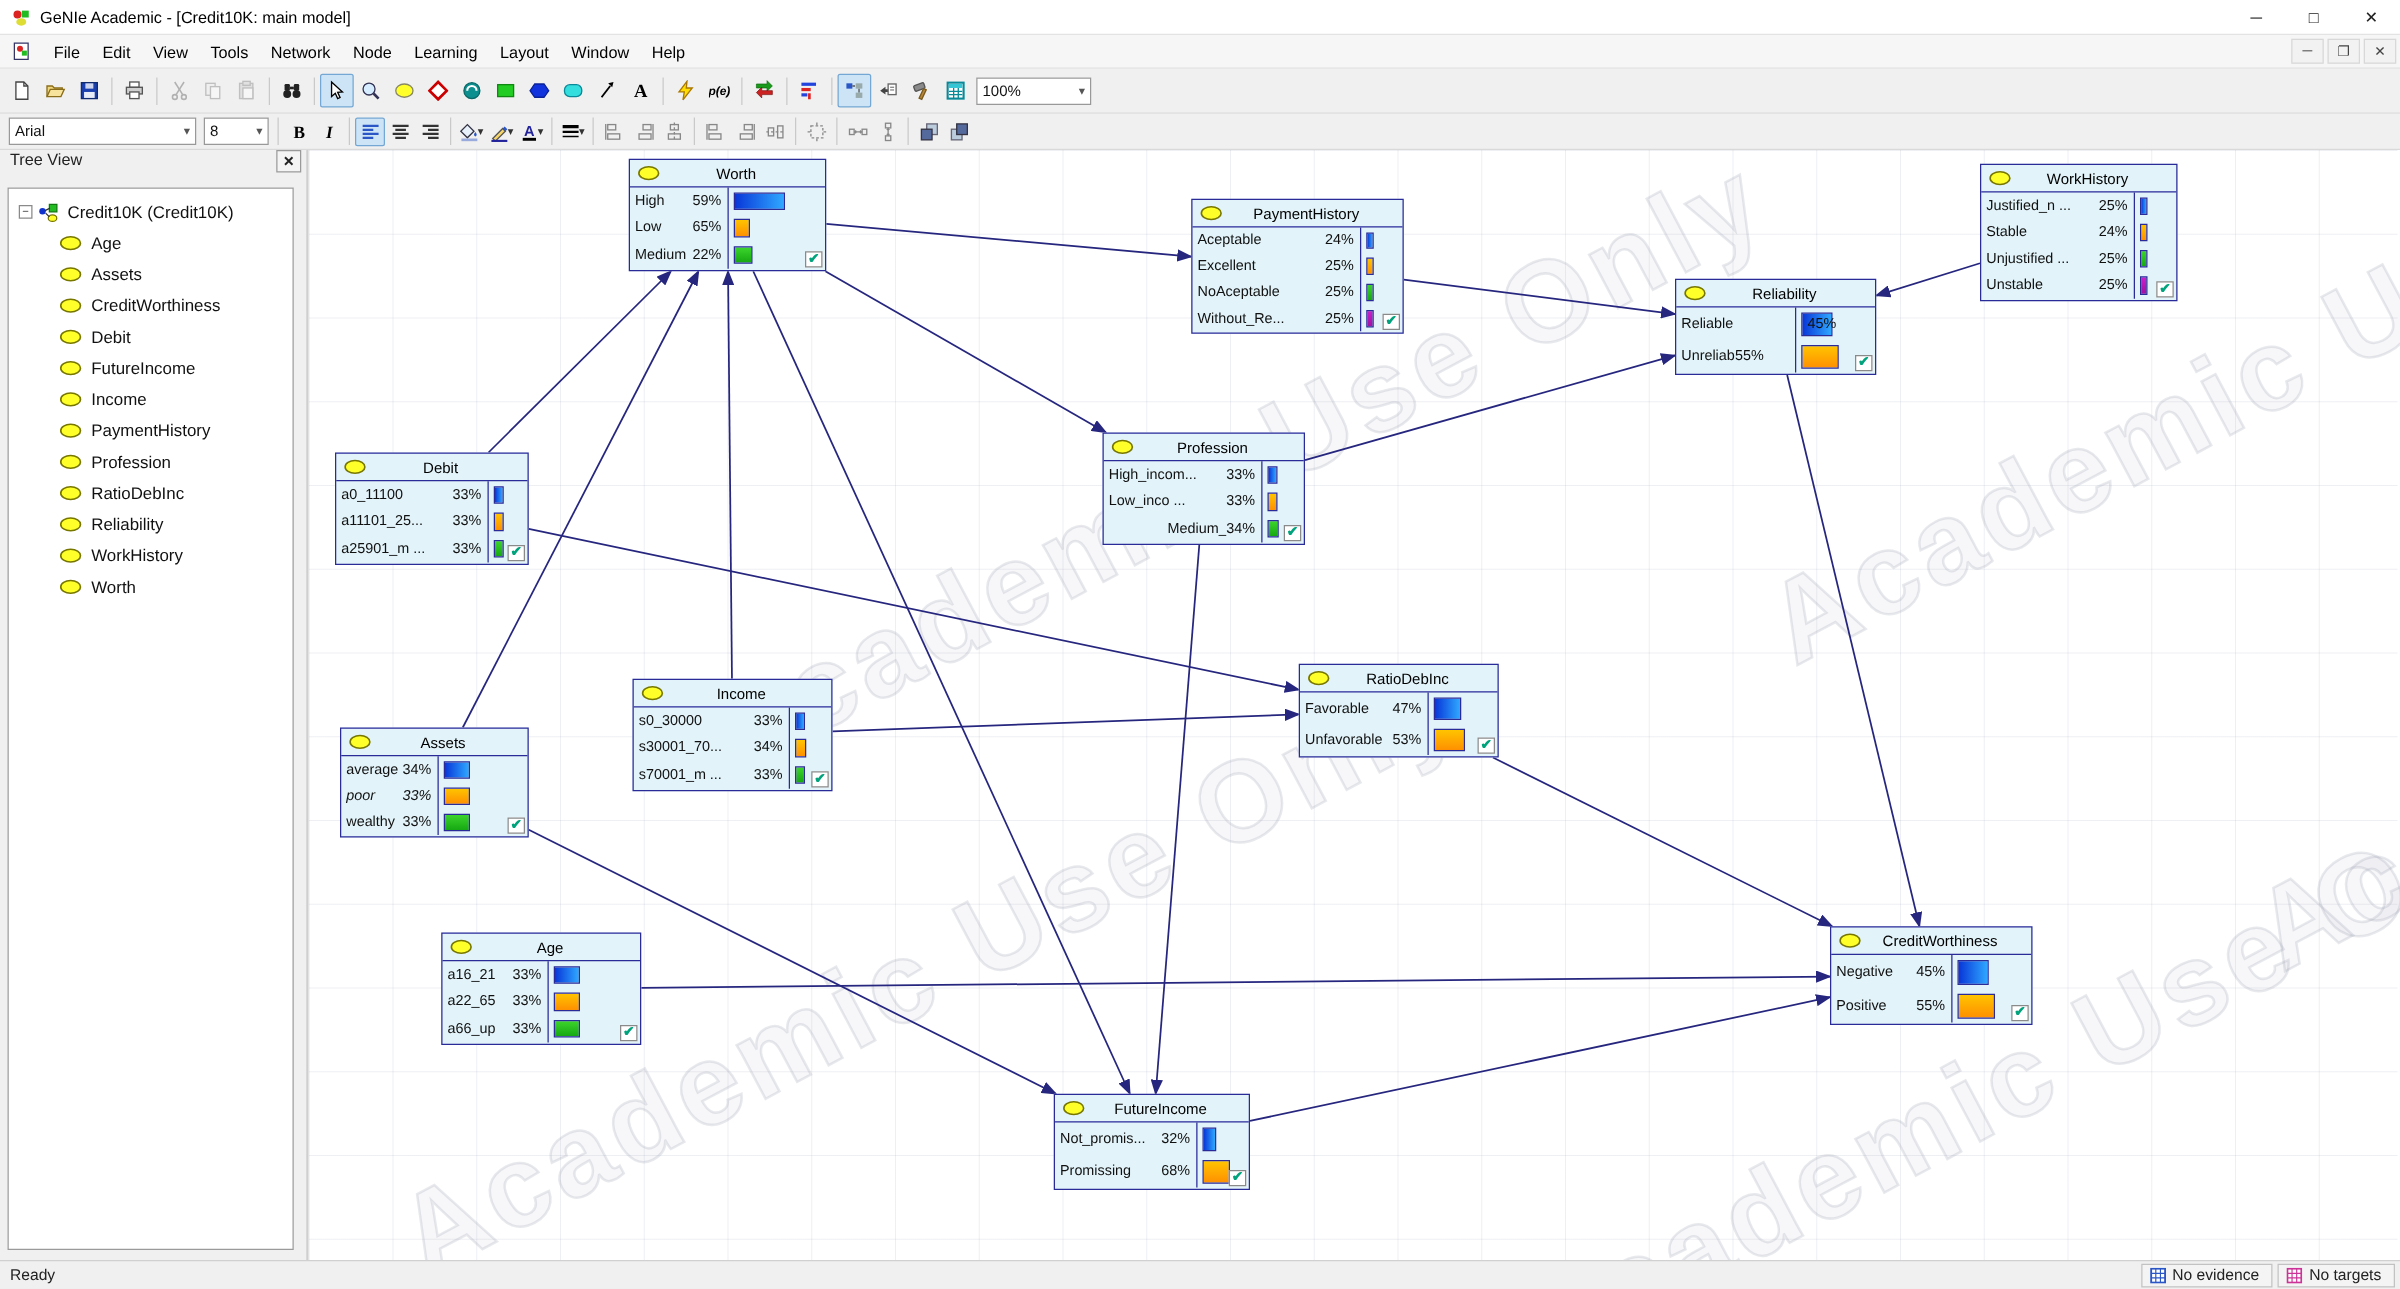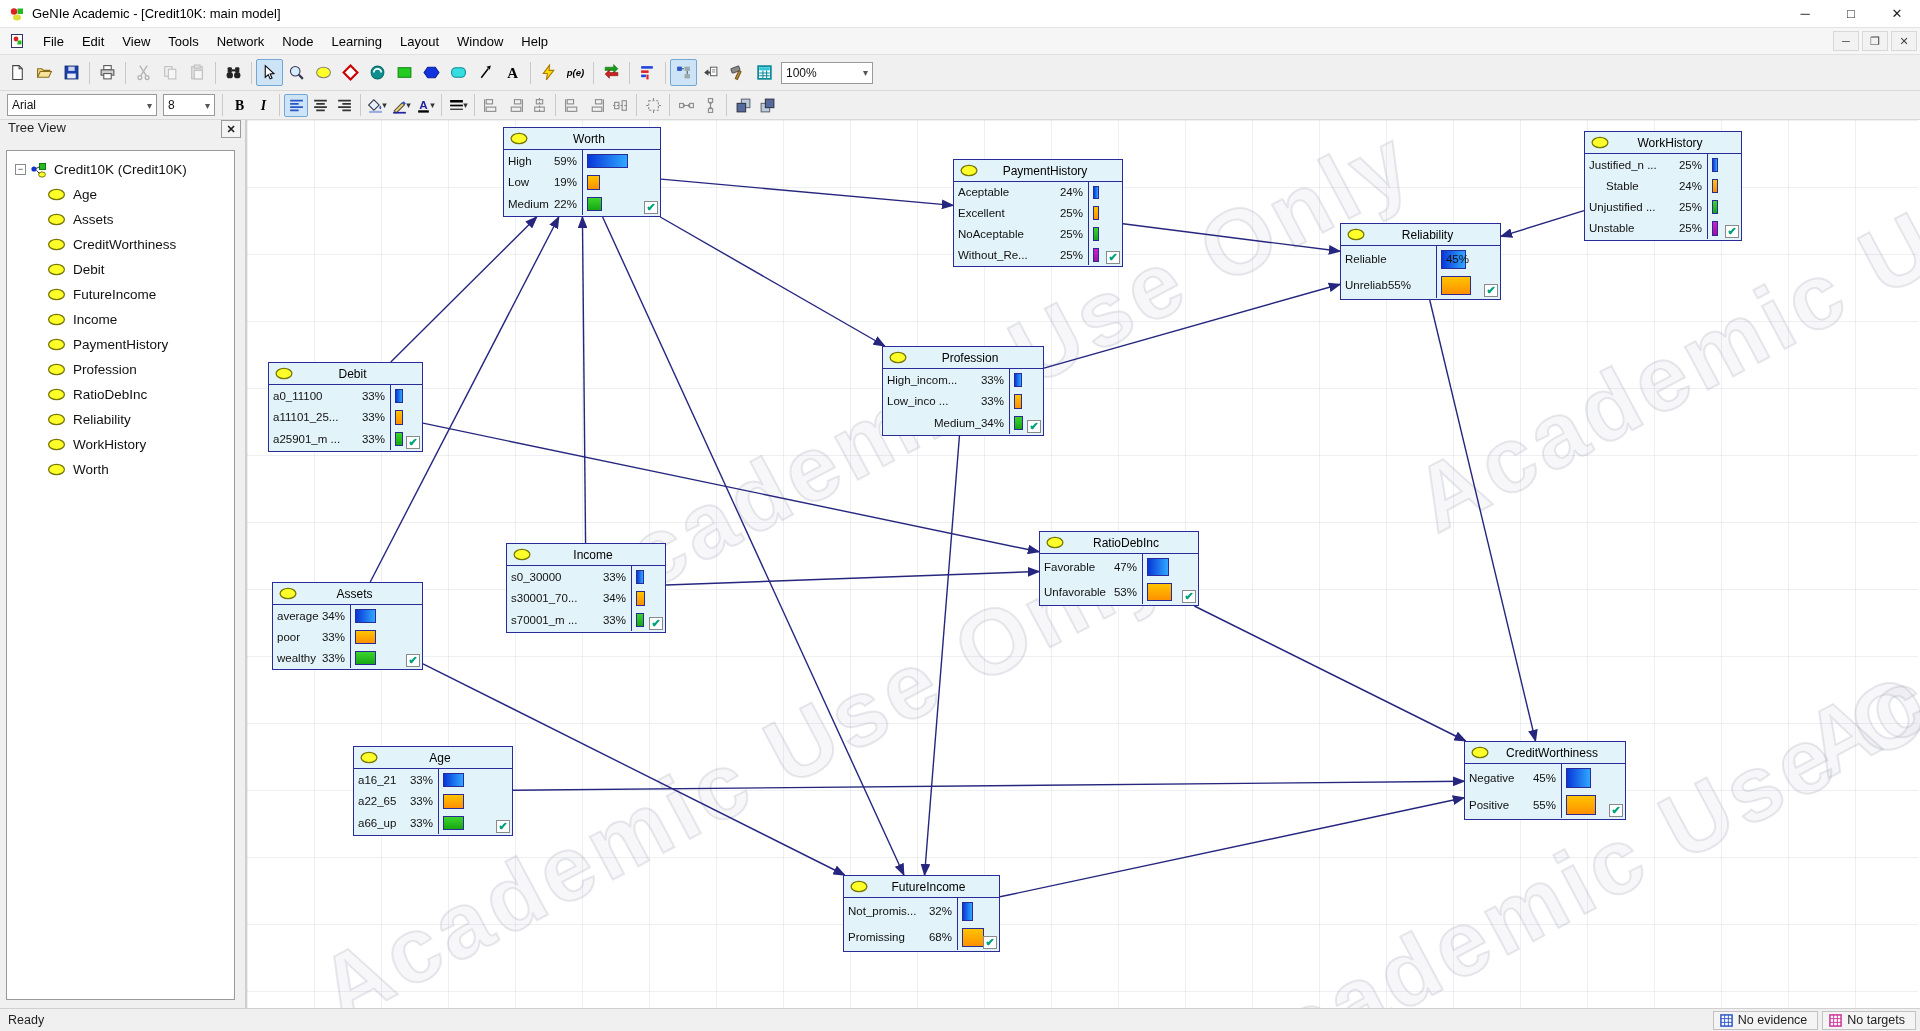--- a/index.html
+++ b/index.html
@@ -750,21 +750,21 @@
                 <div class="bar blue" style="top: 3.5px; height: 14.6667px; width: 40.71px;"></div>
                 <div class="bar orange" style="top: 25.1667px; height: 14.6667px; width: 13.11px;"></div>
                 <div class="bar green" style="top: 46.8333px; height: 14.6667px; width: 15.18px;"></div>
               </div>
               <div class="nrow" style="height: 21.6667px; padding-right: 80px; justify-content: center;">
                 <span class="lab">High</span>
                 <span class="pct">59%</span>
               </div>
               <div class="nrow" style="height: 21.6667px; padding-right: 80px;">
                 <span class="lab">Low</span>
-                <span class="pct">19%</span>
+                <span class="pct">65%</span>
               </div>
               <div class="nrow" style="height: 21.6667px; padding-right: 80px;">
                 <span class="lab">Medium</span>
                 <span class="pct">22%</span>
               </div>
             </div>
             <div class="ncheck">✔</div>
           </div>
           <div class="node" style="left: 706px; top: 39px; width: 170px; height: 108px;">
             <div class="ntitle">
@@ -810,21 +810,21 @@
               <div class="barcol" style="width: 34px;">
                 <div class="bar blue" style="top: 3.5px; height: 14.25px; width: 6.25px;"></div>
                 <div class="bar orange" style="top: 24.75px; height: 14.25px; width: 6px;"></div>
                 <div class="bar green" style="top: 46px; height: 14.25px; width: 6.25px;"></div>
                 <div class="bar magenta" style="top: 67.25px; height: 14.25px; width: 6.25px;"></div>
               </div>
               <div class="nrow" style="height: 21.25px; padding-right: 36px;">
                 <span class="lab">Justified_n ...</span>
                 <span class="pct">25%</span>
               </div>
-              <div class="nrow" style="height: 21.25px; padding-right: 36px; padding-left: 17px;">
+              <div class="nrow" style="height: 21.25px; padding-right: 36px;">
                 <span class="lab">Stable</span>
                 <span class="pct">24%</span>
               </div>
               <div class="nrow" style="height: 21.25px; padding-right: 36px;">
                 <span class="lab">Unjustified ...</span>
                 <span class="pct">25%</span>
               </div>
               <div class="nrow" style="height: 21.25px; padding-right: 36px;">
                 <span class="lab">Unstable</span>
                 <span class="pct">25%</span>
@@ -972,21 +972,21 @@
             <div class="nbody" style="height: 63px;">
               <div class="barcol" style="width: 72px;">
                 <div class="bar blue" style="top: 3.5px; height: 14px; width: 21.42px;"></div>
                 <div class="bar orange" style="top: 24.5px; height: 14px; width: 20.79px;"></div>
                 <div class="bar green" style="top: 45.5px; height: 14px; width: 20.79px;"></div>
               </div>
               <div class="nrow" style="height: 21px; padding-right: 74px;">
                 <span class="lab">average</span>
                 <span class="pct">34%</span>
               </div>
-              <div class="nrow" style="height: 21px; padding-right: 74px;">
+              <div class="nrow" style="height: 21px; padding-right: 74px; font-style: italic;">
                 <span class="lab">poor</span>
                 <span class="pct">33%</span>
               </div>
               <div class="nrow" style="height: 21px; padding-right: 74px;">
                 <span class="lab">wealthy</span>
                 <span class="pct">33%</span>
               </div>
             </div>
             <div class="ncheck">✔</div>
           </div>

